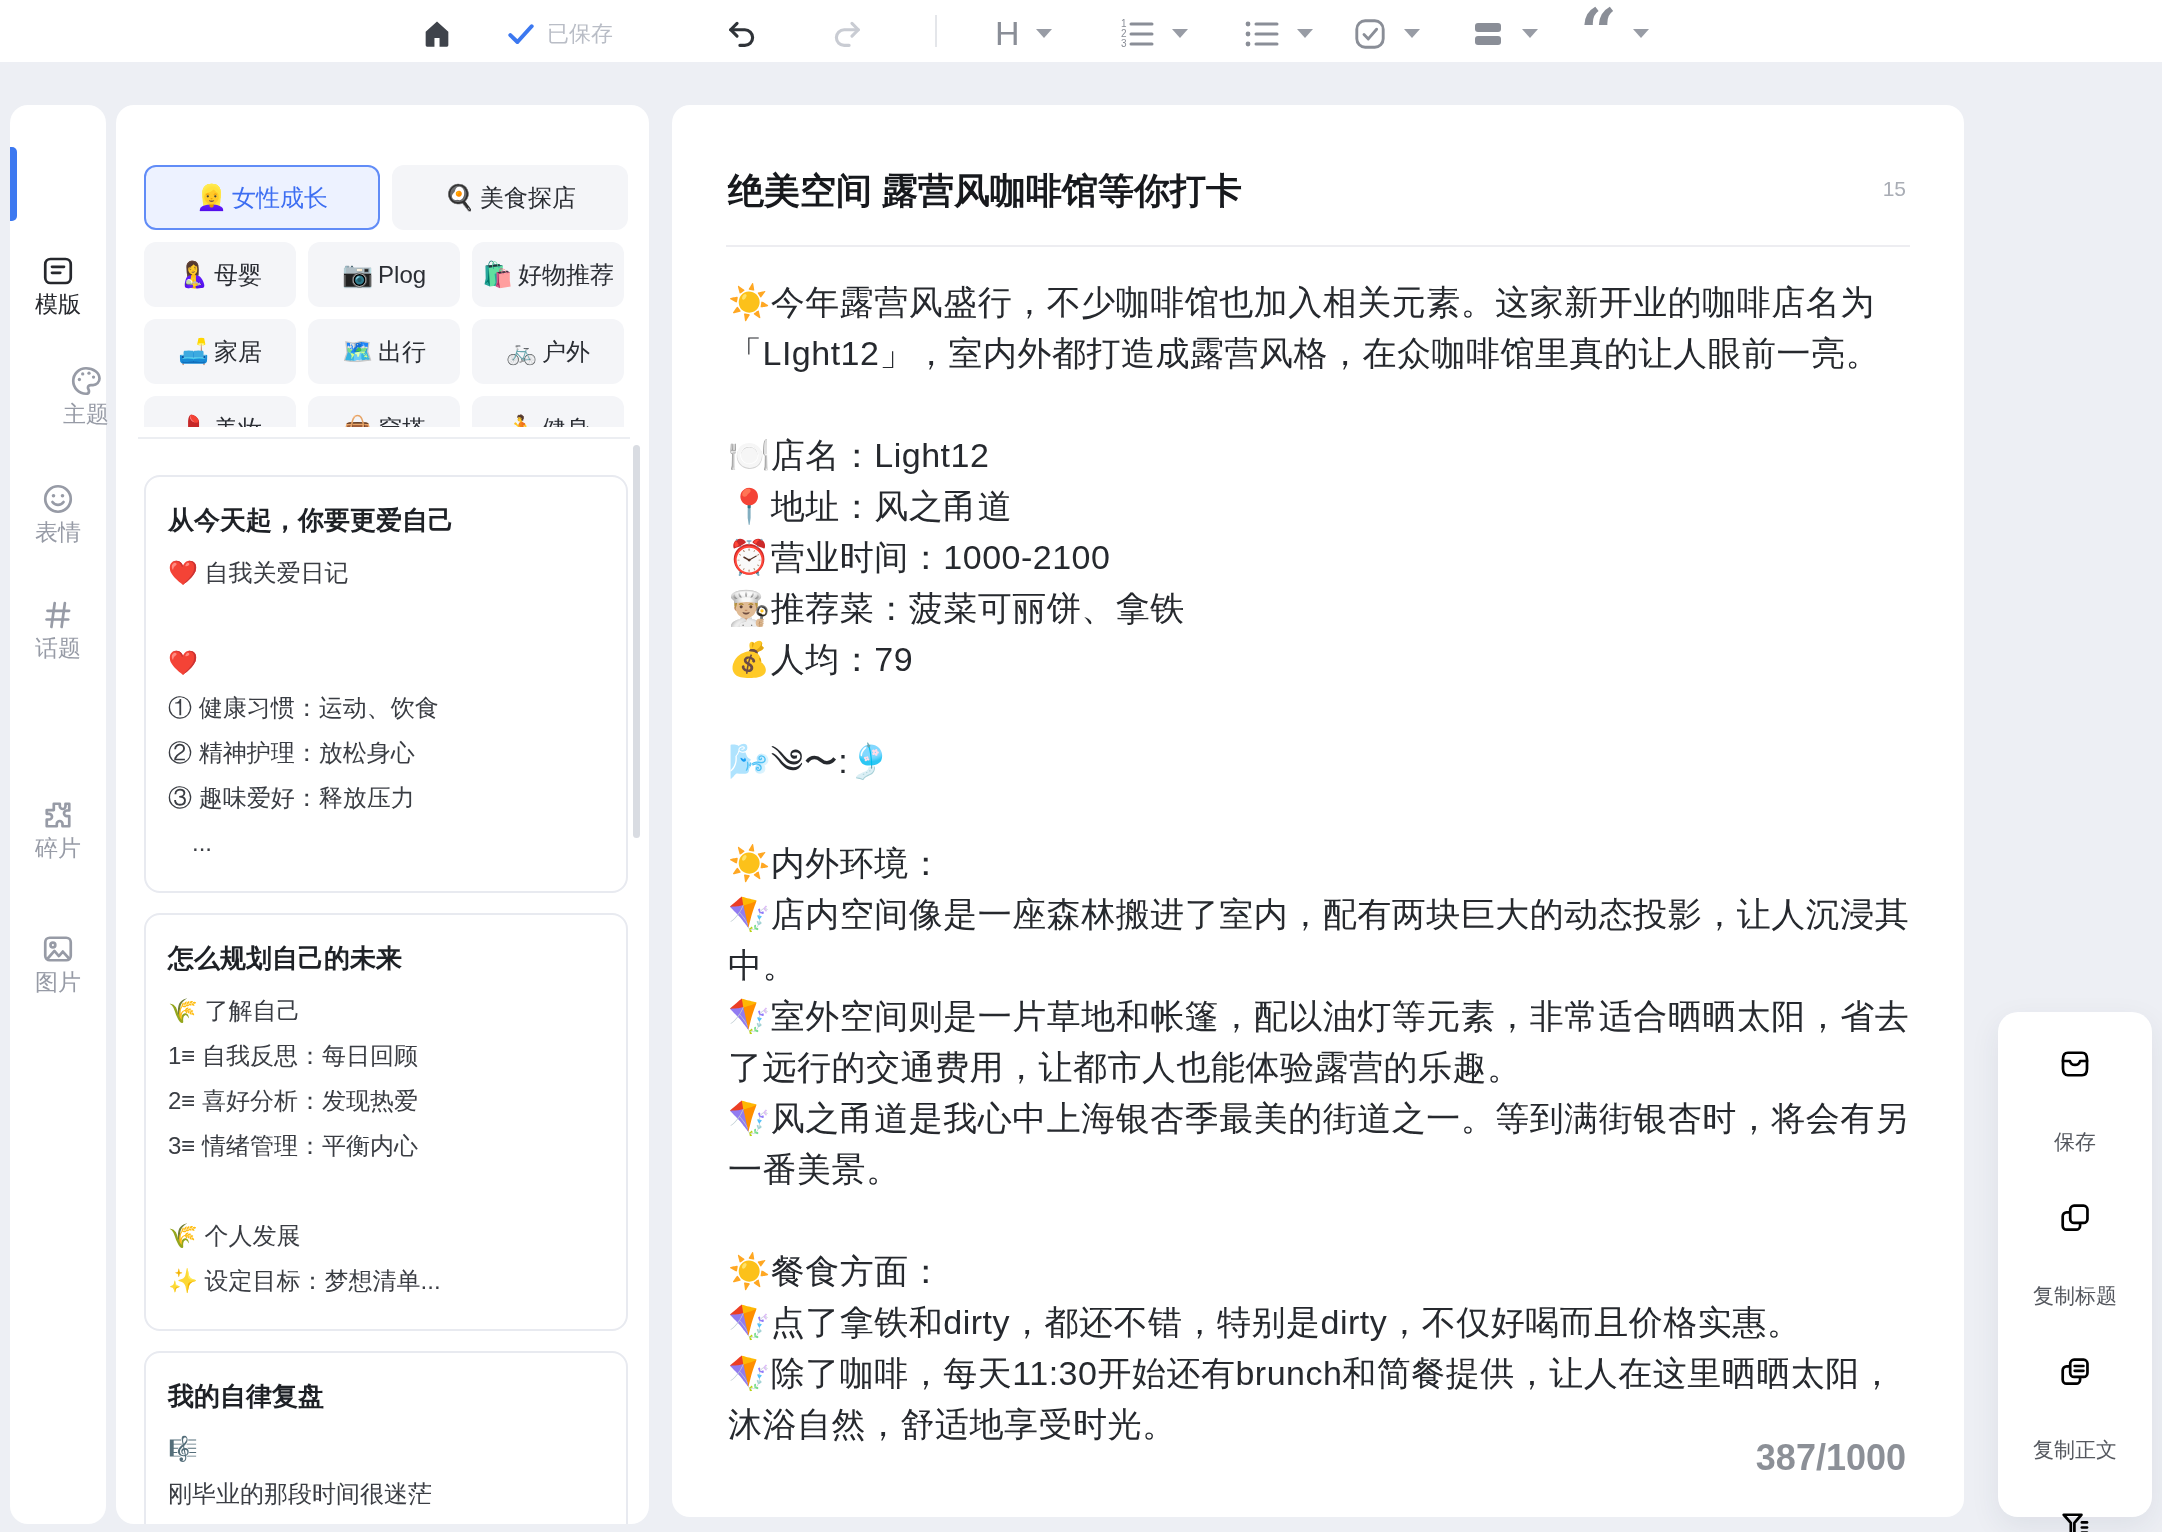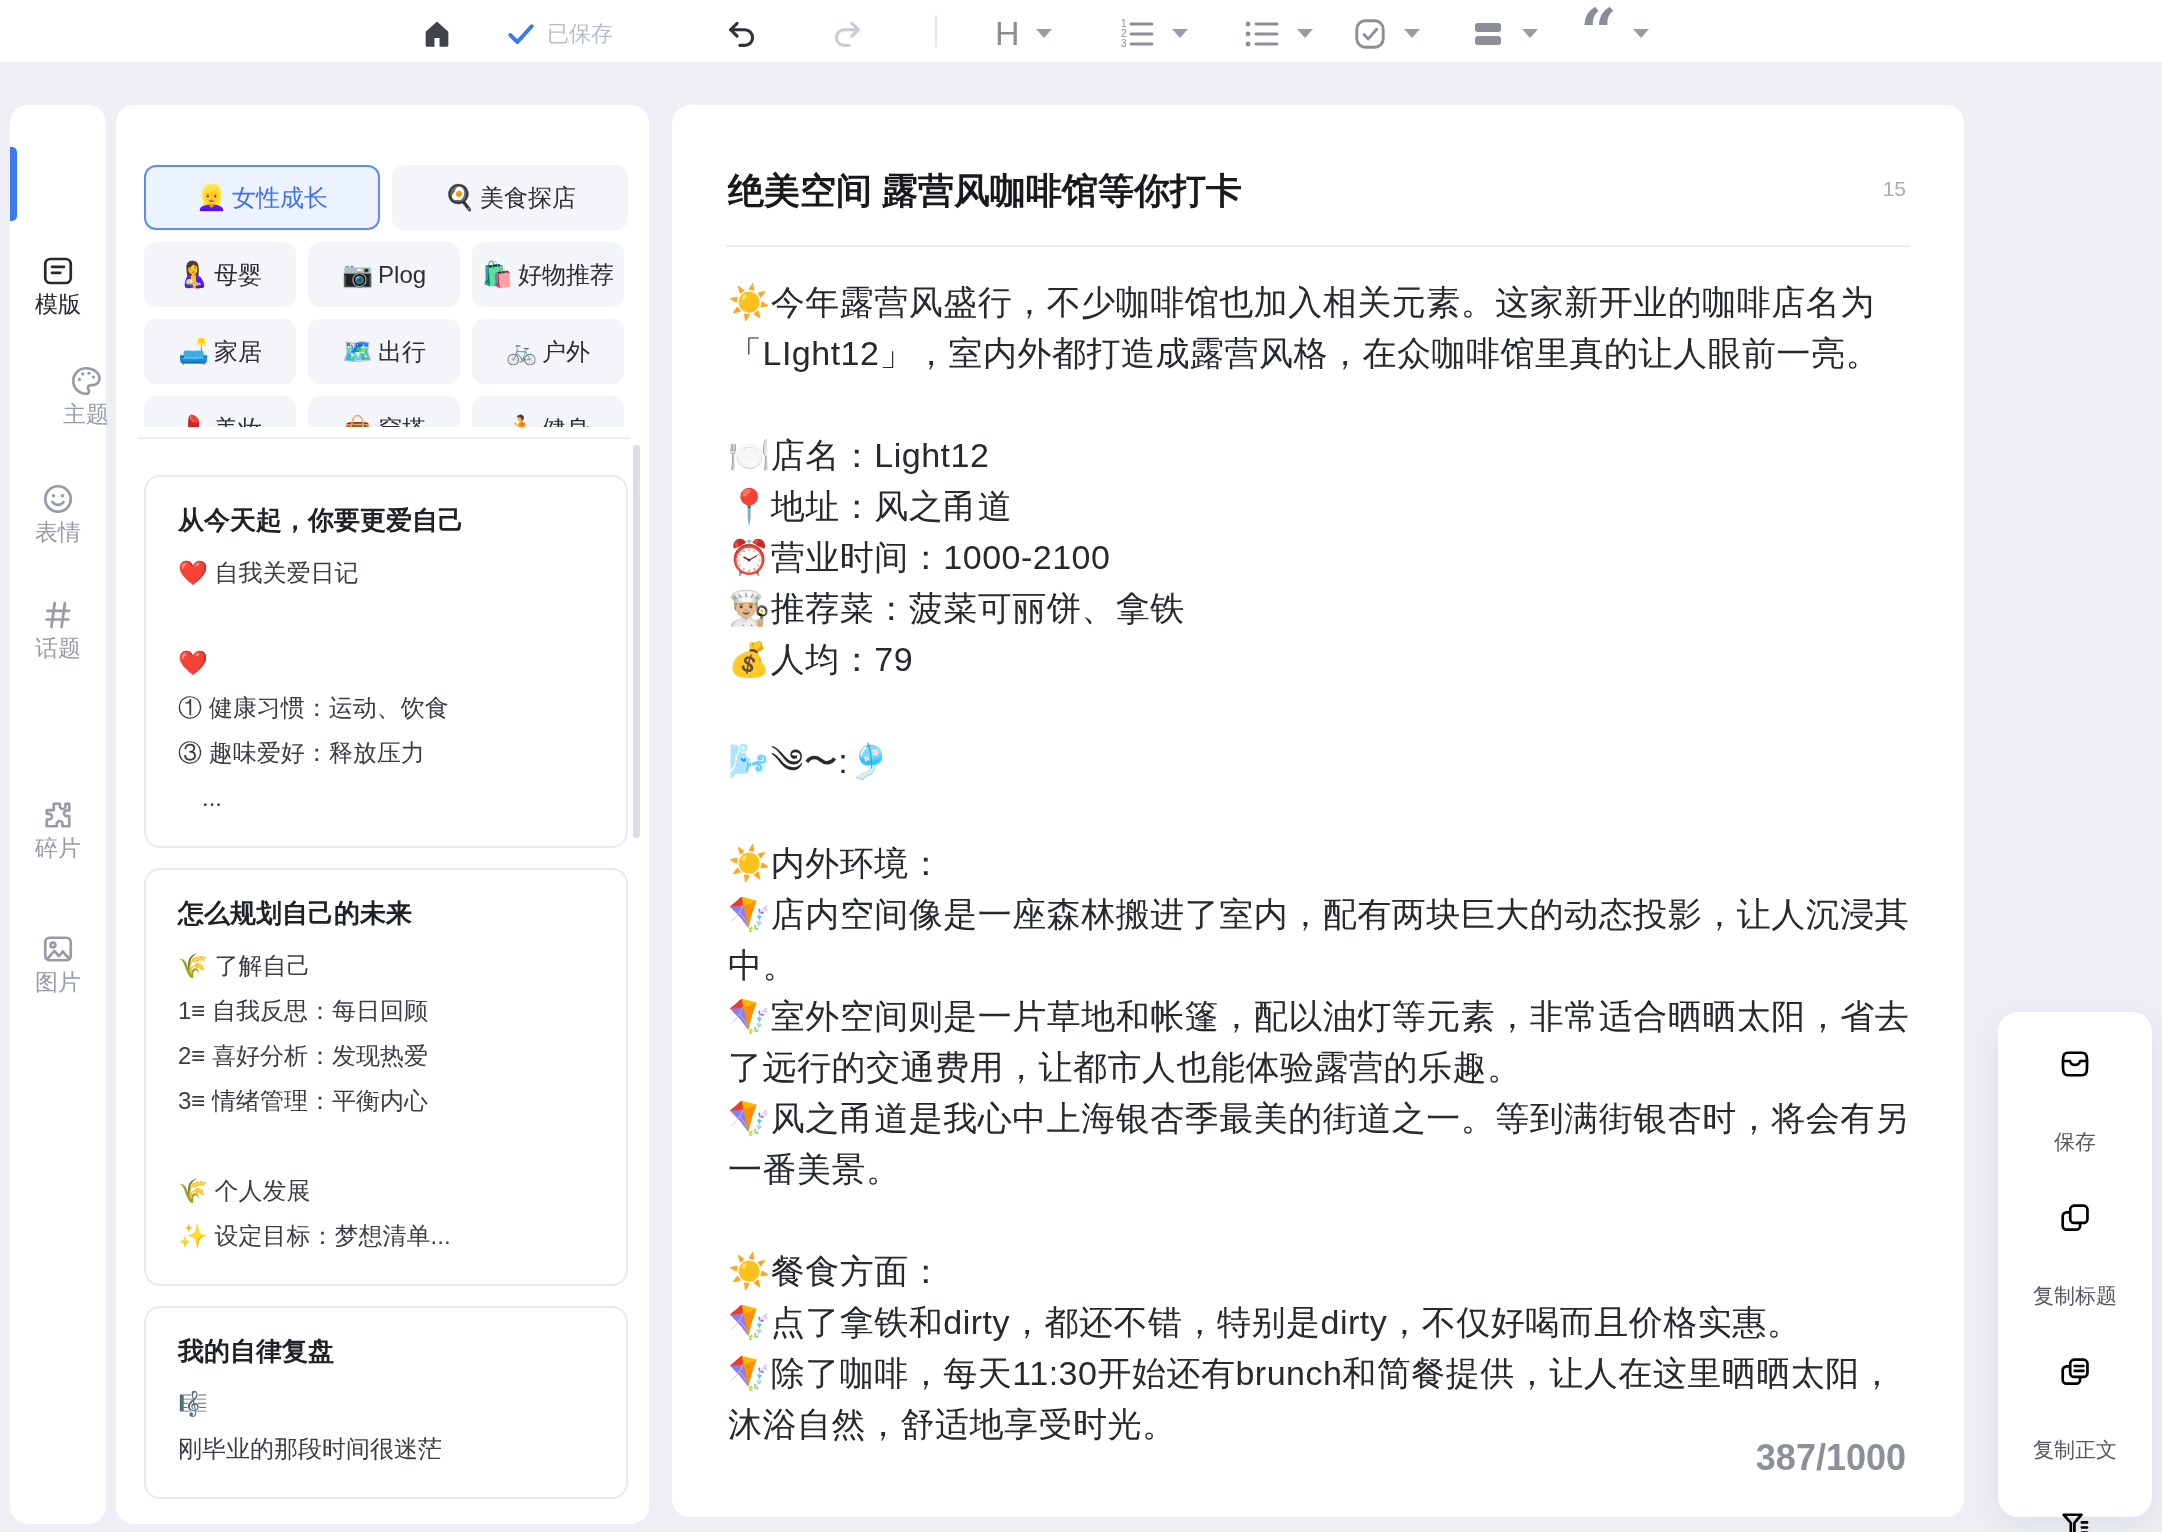--- a/index.html
+++ b/index.html
@@ -35,21 +35,21 @@
   
   .left-panel{position:absolute;left:116px;top:105px;width:533px;height:1419px;background:#fff;border-radius:18px;overflow:hidden;}
   .chips-viewport{position:absolute;left:28px;top:60px;width:484px;height:262px;overflow:hidden;}
   .chips{display:flex;flex-wrap:wrap;gap:12px;}
   .chip{width:152px;height:65px;border-radius:12px;background:#f4f5f8;display:flex;align-items:center;justify-content:center;font-size:24px;color:#2b2e34;box-sizing:border-box;cursor:pointer;white-space:nowrap;}
   .chip.wide{width:236px;}
   .chip.selected{background:#edf2ff;border:2px solid #618cf7;color:#3d6ef2;}
   .chip .emo{margin-right:5px;font-size:25px;}
   .panel-div{position:absolute;left:22px;top:332px;width:492px;height:2px;background:#eceef2;}
   .cards{position:absolute;left:28px;top:370px;width:484px;}
-  .card{background:#fff;border:2px solid #e8eaf0;border-radius:16px;padding:26px 32px;margin-bottom:20px;box-sizing:border-box;cursor:pointer;}
+  .card{background:#fff;border:2px solid #e8eaf0;border-radius:16px;padding:26px 22px;margin-bottom:20px;box-sizing:border-box;cursor:pointer;}
   .card h3{margin:0 0 12px 0;font-size:26px;color:#1e2126;font-weight:bold;}
   .card .line{font-size:24px;color:#3a3d43;line-height:45px;min-height:45px;white-space:nowrap;overflow:hidden;}
   .scrollbar-thumb{position:absolute;right:9px;top:340px;width:7px;height:393px;background:#d9dce2;border-radius:4px;cursor:pointer;}
   
   .editor{position:absolute;left:672px;top:105px;width:1292px;height:1412px;background:#fff;border-radius:18px;}
   .ed-title{position:absolute;left:56px;top:62px;width:1100px;font-size:36px;font-weight:bold;color:#17191d;cursor:text;}
   .ed-count{position:absolute;right:58px;top:72px;font-size:21px;color:#a9adb5;}
   .ed-div{position:absolute;left:54px;top:140px;width:1184px;height:2px;background:#ededf1;}
   .ed-body{position:absolute;left:56px;top:172px;width:1184px;cursor:text;}
   .bline{font-size:34px;line-height:51px;min-height:51px;color:#26292e;letter-spacing:0.5px;}
@@ -295,20 +295,21 @@
     <h3>从今天起，你要更爱自己</h3>
     <div>
   <div class="line">❤️ 自我关爱日记</div>
 
   <div class="line"></div>
 
   <div class="line">❤️</div>
 
   <div class="line">① 健康习惯：运动、饮食</div>
 
+  <div class="line">② 精神护理：放松身心</div>
 
   <div class="line">③ 趣味爱好：释放压力</div>
 
   <div class="line">　...</div>
 </div>
   </div>
 
   <div class="card">
     <h3>怎么规划自己的未来</h3>
     <div>

